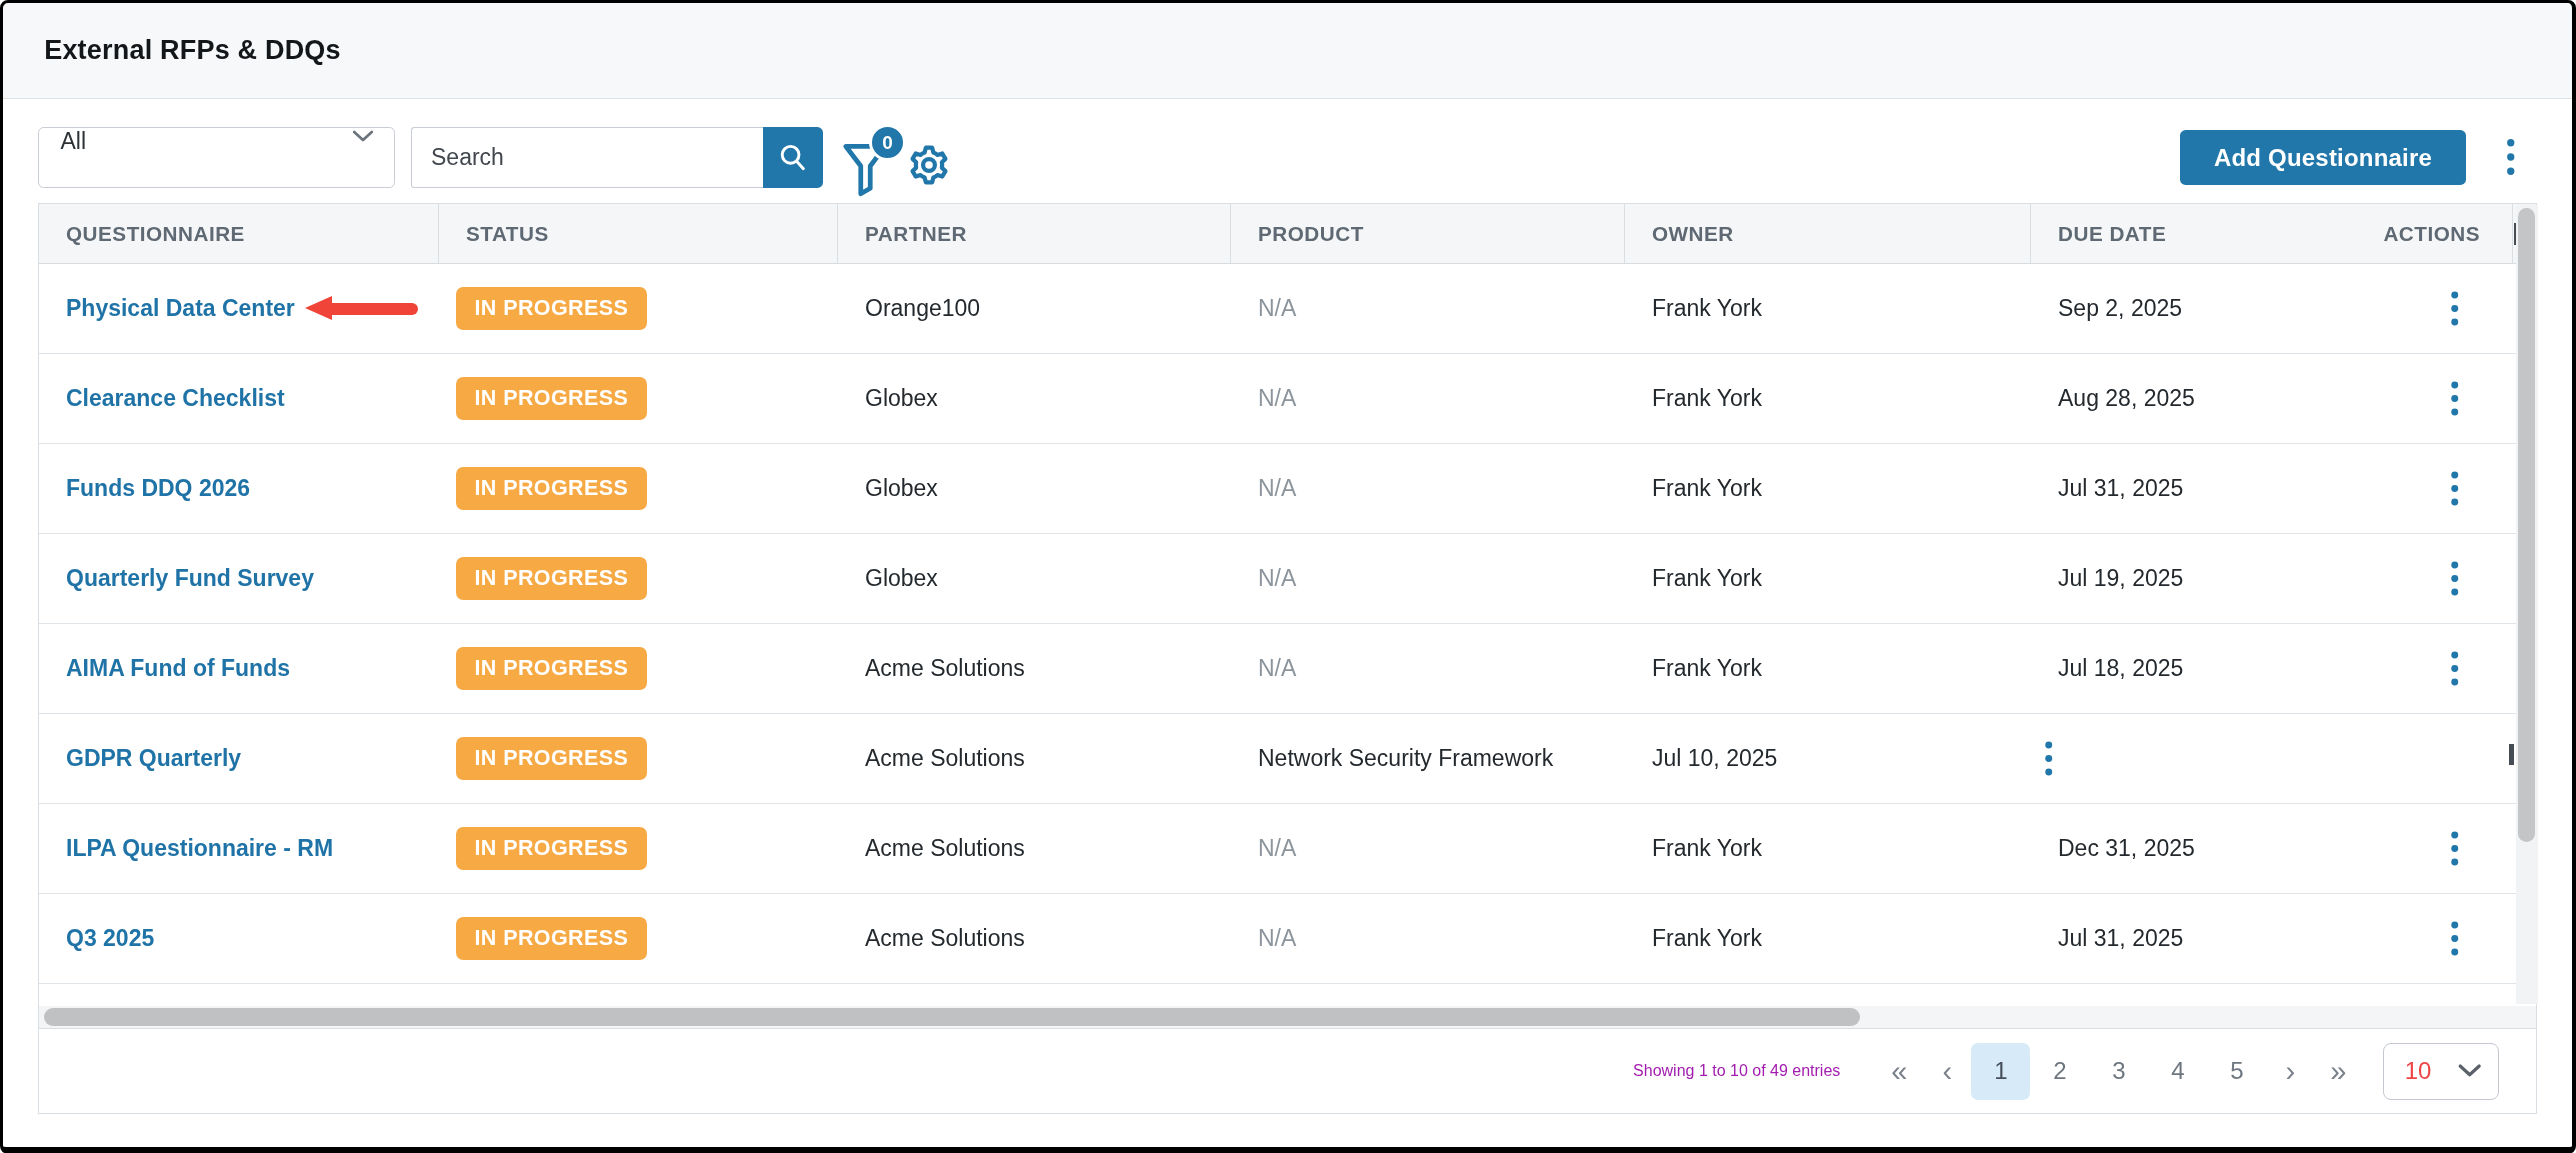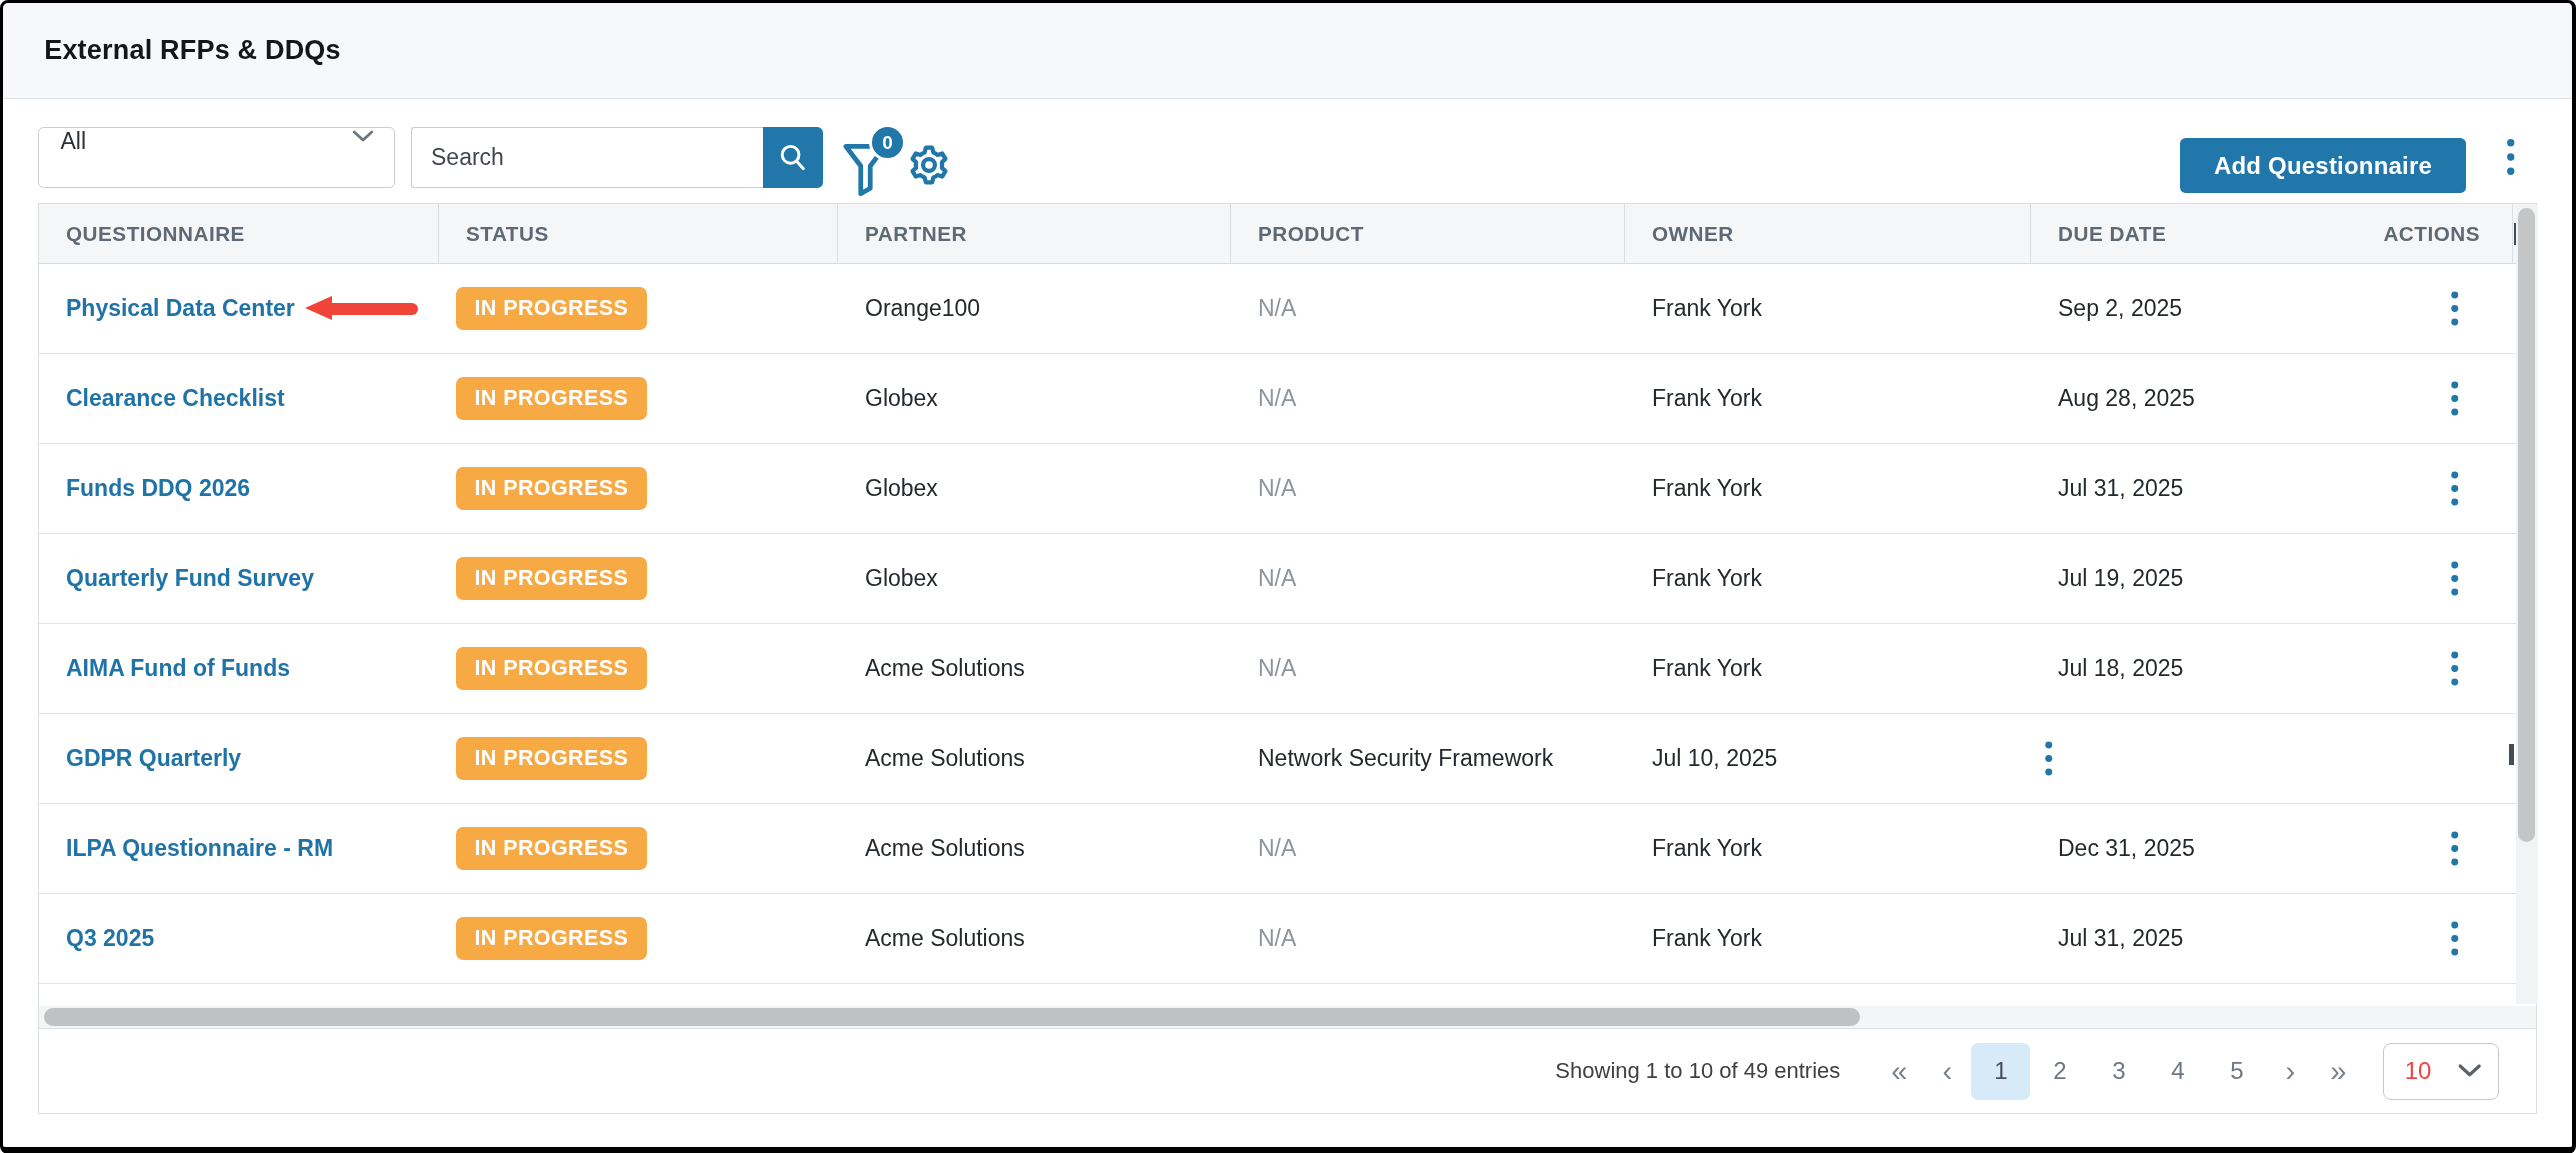--- a/index.html
+++ b/index.html
@@ -30,21 +30,21 @@
     outline:none; font-family:inherit; }
   .search-input::placeholder { color:#41474d; opacity:1; }
   .search-btn { width:60px; height:61px; background:#2177a9; border:none;
     border-radius:0 5.6px 5.6px 0; display:flex; align-items:center; justify-content:center; cursor:pointer; }
   .icon-btn { position:absolute; background:none; border:none; cursor:pointer; }
   .funnel-btn { left:841px; top:140px; width:57px; height:59px; }
   .filter-badge { position:absolute; left:869px; top:124px; width:37px; height:37px;
     background:#2177a9; border:3.2px solid #fff; border-radius:50%; color:#fff;
     font-size:19px; font-weight:700; display:flex; align-items:center; justify-content:center; z-index:2; }
   .gear-btn { left:907px; top:143px; width:44px; height:44px; }
-  .add-btn { position:absolute; left:2180px; top:138px; width:286px; height:55px;
+  .add-btn { position:absolute; left:2180px; top:130px; width:286px; height:55px;
     background:#2177a9; color:#fff; border:none; border-radius:5.6px;
     font-size:24px; font-weight:600; font-family:inherit; cursor:pointer; letter-spacing:0.2px; }
   .kebab-top { left:2495px; top:133px; width:32px; height:48px;
     display:flex; align-items:center; justify-content:center; }
 
   
   .card { position:absolute; left:38px; top:203px; width:2499px; height:911px;
     background:#fff; border:1.6px solid #d9dee3; }
 
   .thead { display:flex; height:60px; background:#f5f6f8; border-bottom:1.6px solid #d7dce1; }
@@ -72,21 +72,21 @@
 
   .partial-row { height:22px; background:#fff; }
 
   .hscroll { height:21.5px; background:#f4f5f6; position:relative; }
   .hscroll .thumb { position:absolute; left:4.8px; top:1.6px; width:1816px; height:18.3px;
     background:#bfc1c3; border-radius:9.5px; cursor:pointer; }
   .pg-divider { height:1.6px; background:#d9dee3; }
 
   .pagination { height:84px; display:flex; align-items:center; justify-content:flex-end;
     padding-right:37px; background:#fff; }
-  .pg-summary { font-size:22px; color:#404040; margin-right:35px; }
+  .pg-summary { font-size:16px; color:#a21caf; margin-right:35px; }
   .pg-btn { min-width:48px; height:57px; background:none; border:none; font-family:inherit;
     font-size:29px; color:#7b828b; cursor:pointer; display:flex; align-items:center;
     justify-content:center; }
   .pg-num { min-width:59px; font-size:24px; color:#6e7780; border-radius:7.2px; }
   .pg-num.active { background:#d7eaf8; color:#454f59; }
   .pg-size { width:116px; height:57px; border:1.6px solid #c3c9cf; border-radius:8px;
     background:#fff; display:flex; align-items:center; justify-content:space-between;
     padding:0 16px 0 20.7px; margin-left:20.7px; cursor:pointer; }
   .pg-size .val { font-size:24px; color:#ef4444; }
 

